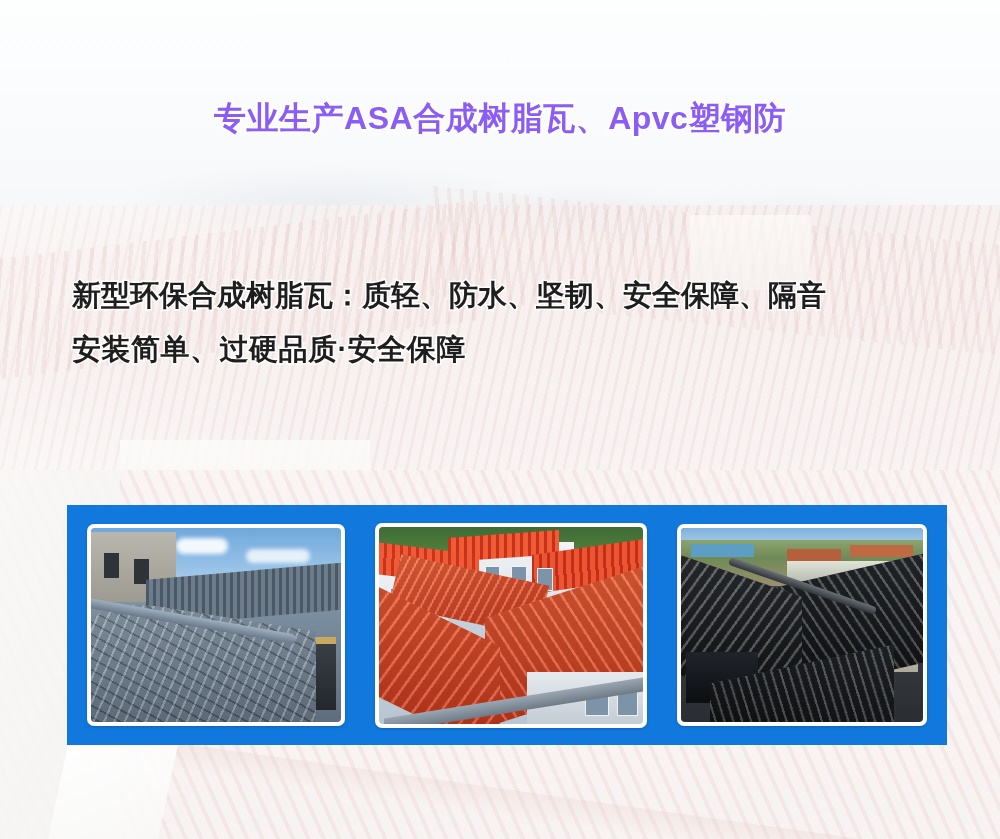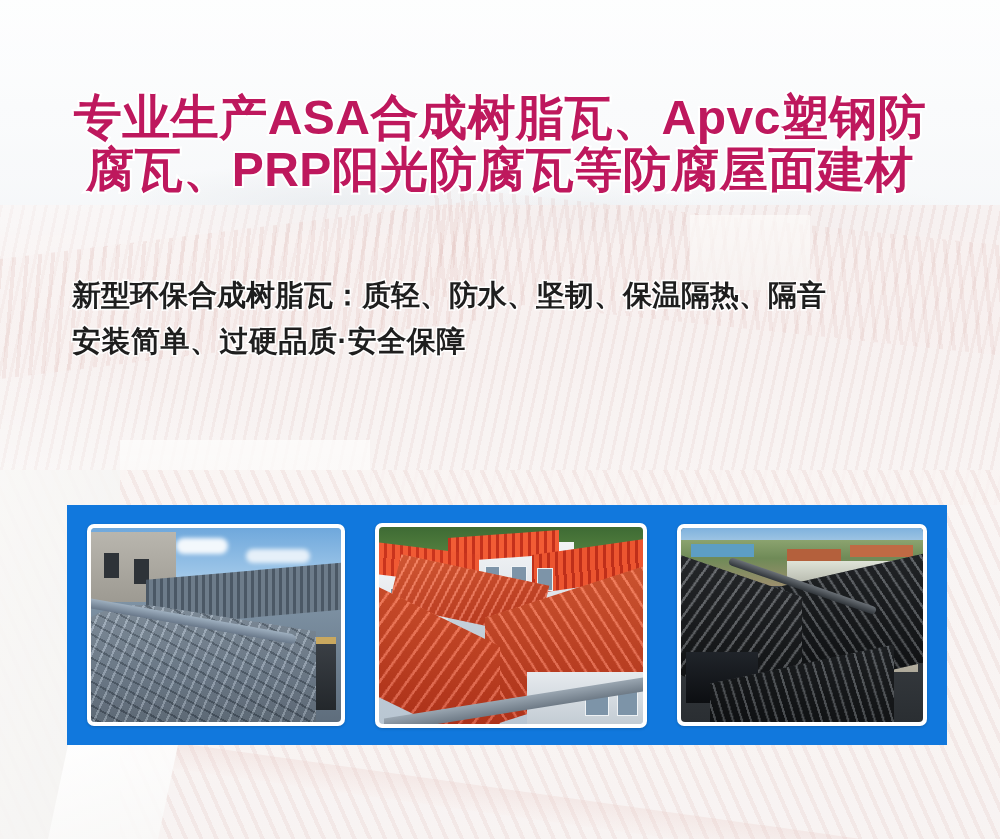--- a/index.html
+++ b/index.html
@@ -116,45 +116,45 @@
   }
 
   
   .headline {
     position:absolute; left:0; top:92px; width:1000px;
     text-align:center;
     padding:0 55px;
     z-index:6;
   }
   .headline .hl-line {
-    font-size:48px;
+    font-size:32px;
     font-weight:700;
     line-height:52px;
     letter-spacing:.5px;
-    color:#be185d;
+    color:#8b5cf6;
     -webkit-text-stroke:4px #ffffff;
     paint-order:stroke fill;
     white-space:nowrap;
   }
 
   
   .subtitle {
     position:absolute; left:72px; top:272px; width:890px;
     z-index:6;
   }
   .subtitle .sub-line {
     font-size:29px;
     font-weight:700;
     line-height:46px;
     color:#1e1e1e;
     -webkit-text-stroke:3px rgba(255,255,255,.92);
     paint-order:stroke fill;
     white-space:nowrap;
   }
-  .subtitle .sub-line.spaced { letter-spacing:.5px; }
+  .subtitle .sub-line.spaced { letter-spacing:.5px;margin-top:8px; }
 
   
   .gallery-panel {
     position:absolute;
     left:67px; top:505px;
     width:880px; height:240px;
     background:#1178dd;
     z-index:7;
     display:flex;
     align-items:center;
@@ -376,25 +376,24 @@
     <div class="bg-house-white2"></div>
     <div class="bg-lower"></div>
     <div class="bg-lower-ridge"></div>
     <div class="bg-left-wall"></div>
     <div class="bg-white-slab"></div>
     <div class="bg-veil"></div>
   </div>
 
   <div class="headline">
     <div class="hl-line">专业生产ASA合成树脂瓦、Apvc塑钢防</div>
-    <div class="hl-line">腐瓦、PRP阳光防腐瓦等防腐屋面建材</div>
   </div>
 
   <div class="subtitle">
-    <div class="sub-line">新型环保合成树脂瓦：质轻、防水、坚韧、保温隔热、隔音</div>
+    <div class="sub-line">新型环保合成树脂瓦：质轻、防水、坚韧、安全保障、隔音</div>
     <div class="sub-line spaced">安装简单、过硬品质·安全保障</div>
   </div>
 
   <div class="gallery-panel">
 
     <div class="photo-card card-1">
       <div class="photo ph-gray">
         <div class="sky"></div>
         <div class="cloud-a"></div>
         <div class="cloud-b"></div>

